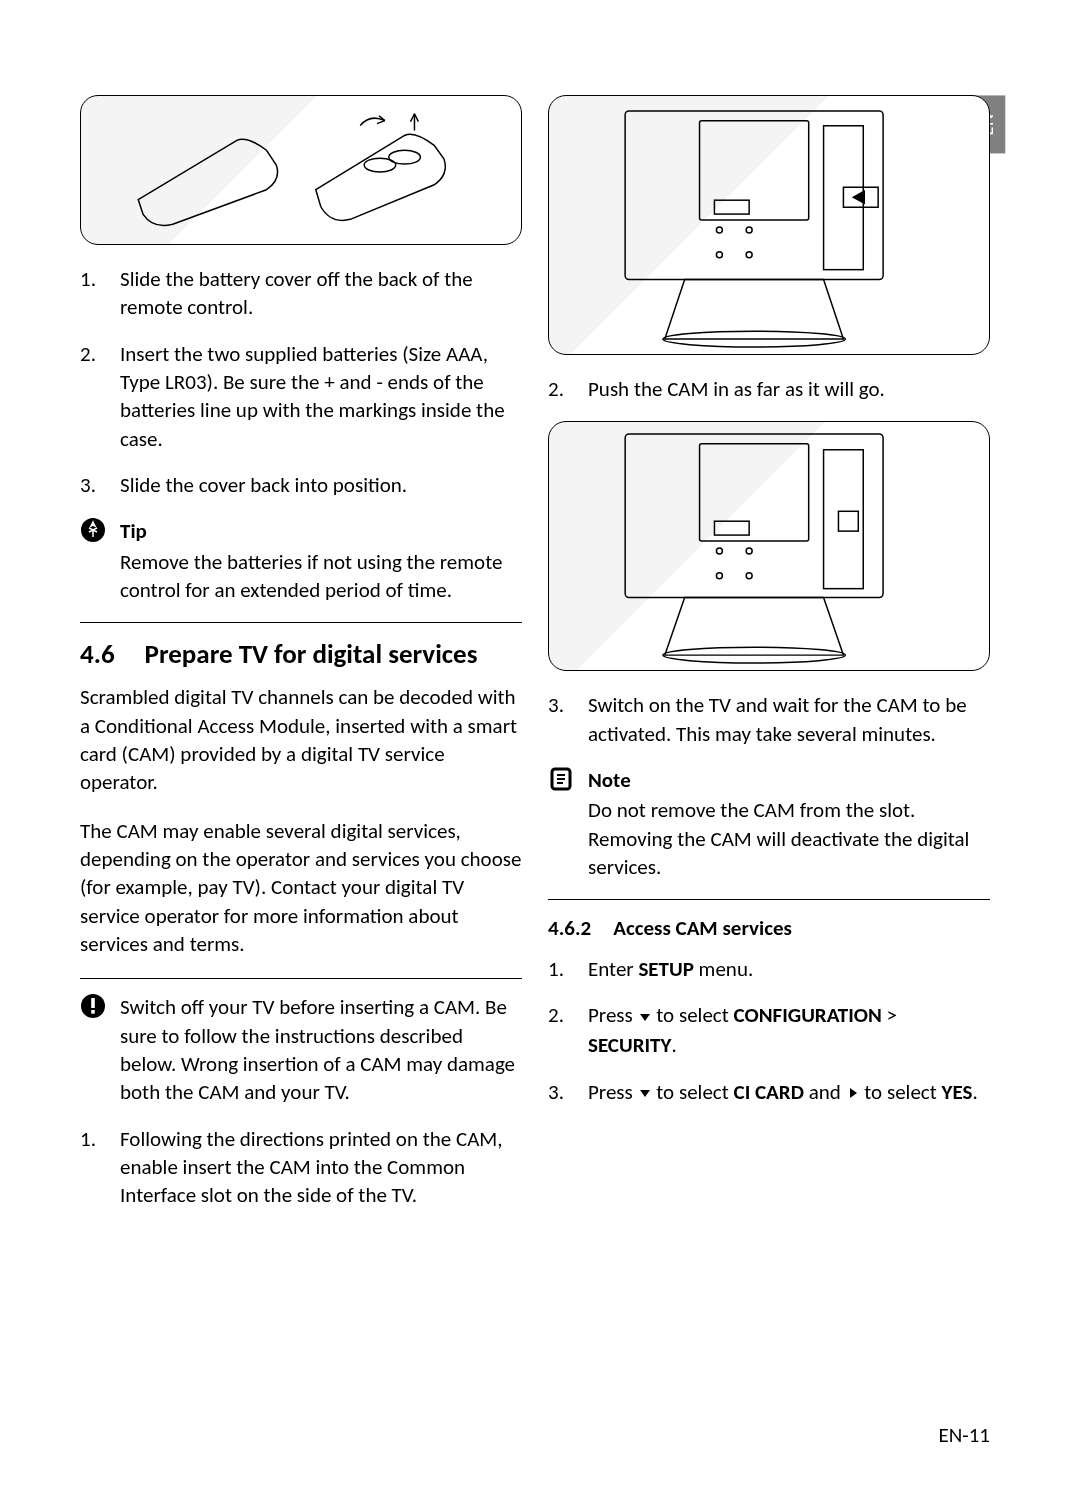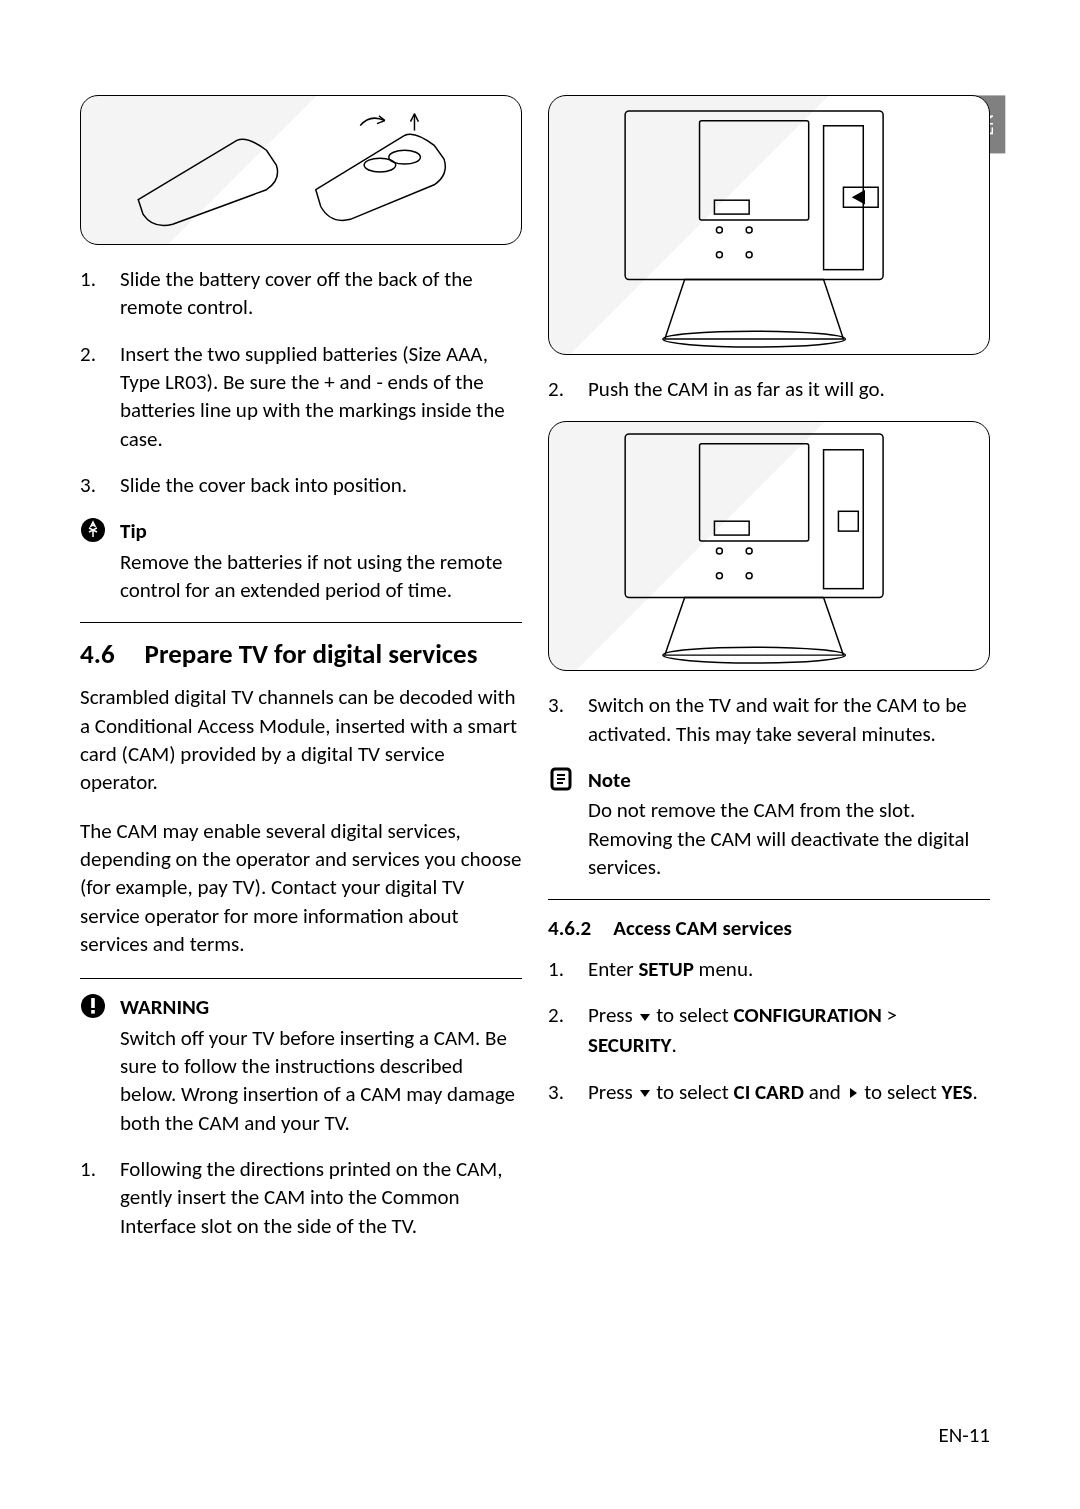--- a/index.html
+++ b/index.html
@@ -181,26 +181,25 @@
 
 
     <div class="callout">
       <span class="callout-icon">
         <svg viewBox="0 0 26 26">
             <circle cx="13" cy="13" r="12" fill="#000"></circle>
             <rect x="11.2" y="5" width="3.6" height="10" fill="#fff"></rect>
             <rect x="11.2" y="17" width="3.6" height="3.6" fill="#fff"></rect>
           </svg>
       </span>
-      <div class="callout-title">WARNING</div>
       <div class="callout-body">Switch off your TV before inserting a CAM. Be sure to follow the instructions described below. Wrong insertion of a CAM may damage both the CAM and your TV.</div>
     </div>
 
     <ol>
-      <li><span>Following the directions printed on the CAM, gently insert the CAM into the Common Interface slot on the side of the TV.</span></li>
+      <li><span>Following the directions printed on the CAM, enable insert the CAM into the Common Interface slot on the side of the TV.</span></li>
     </ol>
 
   </div>
 
   <div class="col">
 
     <div class="illu illu-tall" aria-hidden="true">
       <svg viewBox="0 0 370 260">
         <g fill="none" stroke="#000" stroke-width="1.5">
           <rect x="40" y="15" width="260" height="170" rx="4"></rect>

